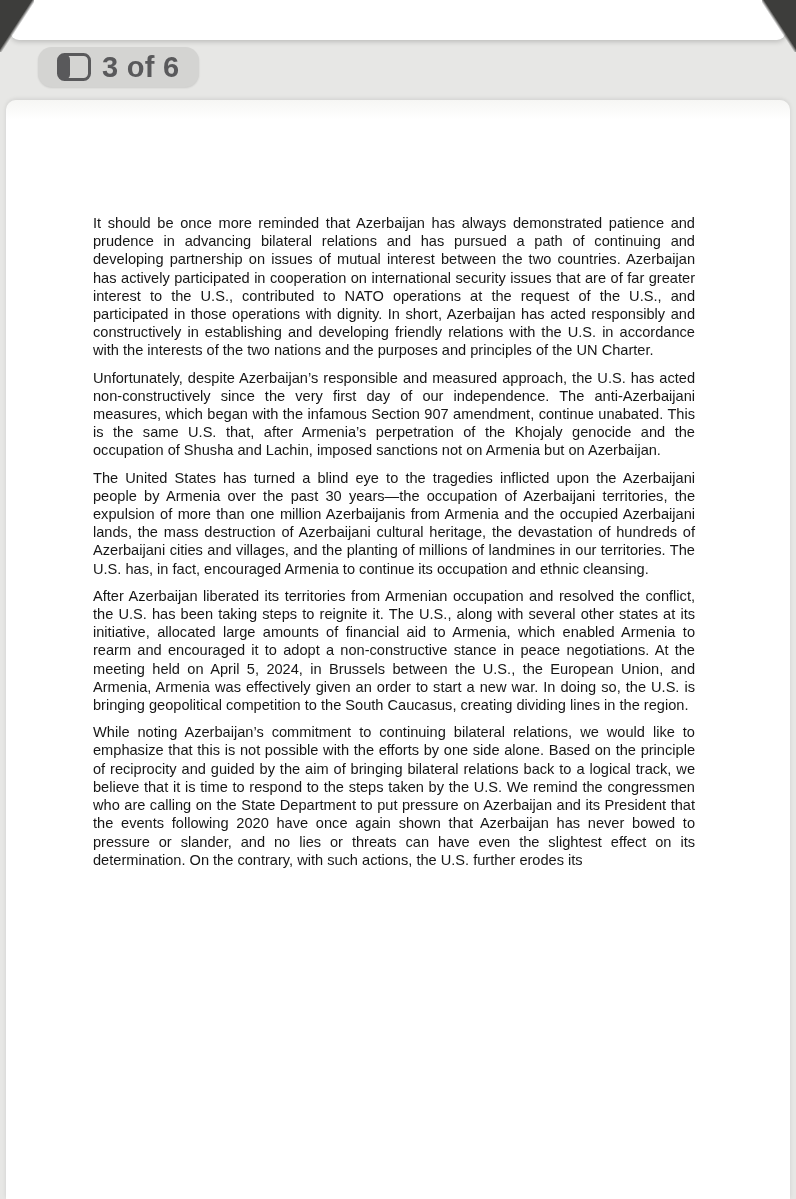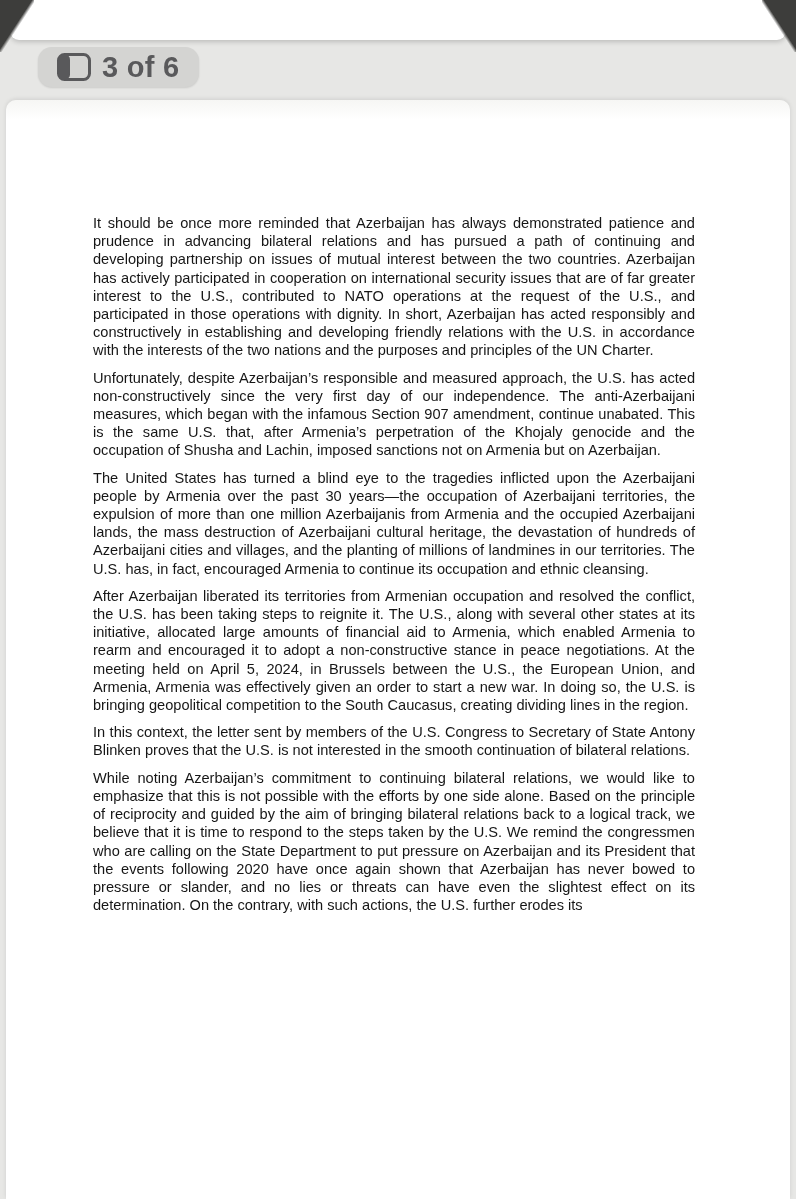--- a/index.html
+++ b/index.html
@@ -90,16 +90,15 @@
   </span>
   <span class="pill-label">3 of 6</span>
 </div>
 
 <div class="doc-page">
   <div class="doc-content">
     <p>It should be once more reminded that Azerbaijan has always demonstrated patience and prudence in advancing bilateral relations and has pursued a path of continuing and developing partnership on issues of mutual interest between the two countries. Azerbaijan has actively participated in cooperation on international security issues that are of far greater interest to the U.S., contributed to NATO operations at the request of the U.S., and participated in those operations with dignity. In short, Azerbaijan has acted responsibly and constructively in establishing and developing friendly relations with the U.S. in accordance with the interests of the two nations and the purposes and principles of the UN Charter.</p>
     <p>Unfortunately, despite Azerbaijan’s responsible and measured approach, the U.S. has acted non-constructively since the very first day of our independence. The anti-Azerbaijani measures, which began with the infamous Section 907 amendment, continue unabated. This is the same U.S. that, after Armenia’s perpetration of the Khojaly genocide and the occupation of Shusha and Lachin, imposed sanctions not on Armenia but on Azerbaijan.</p>
     <p>The United States has turned a blind eye to the tragedies inflicted upon the Azerbaijani people by Armenia over the past 30 years—the occupation of Azerbaijani territories, the expulsion of more than one million Azerbaijanis from Armenia and the occupied Azerbaijani lands, the mass destruction of Azerbaijani cultural heritage, the devastation of hundreds of Azerbaijani cities and villages, and the planting of millions of landmines in our territories. The U.S. has, in fact, encouraged Armenia to continue its occupation and ethnic cleansing.</p>
     <p>After Azerbaijan liberated its territories from Armenian occupation and resolved the conflict, the U.S. has been taking steps to reignite it. The U.S., along with several other states at its initiative, allocated large amounts of financial aid to Armenia, which enabled Armenia to rearm and encouraged it to adopt a non-constructive stance in peace negotiations. At the meeting held on April 5, 2024, in Brussels between the U.S., the European Union, and Armenia, Armenia was effectively given an order to start a new war. In doing so, the U.S. is bringing geopolitical competition to the South Caucasus, creating dividing lines in the region.</p>
-    <p>In this context, the letter sent by members of the U.S. Congress to Secretary of State Antony Blinken proves that the U.S. is not interested in the smooth continuation of bilateral relations.</p>
     <p>While noting Azerbaijan’s commitment to continuing bilateral relations, we would like to emphasize that this is not possible with the efforts by one side alone. Based on the principle of reciprocity and guided by the aim of bringing bilateral relations back to a logical track, we believe that it is time to respond to the steps taken by the U.S. We remind the congressmen who are calling on the State Department to put pressure on Azerbaijan and its President that the events following 2020 have once again shown that Azerbaijan has never bowed to pressure or slander, and no lies or threats can have even the slightest effect on its determination. On the contrary, with such actions, the U.S. further erodes its</p>
   </div>
 </div>
 
 </body></html>

